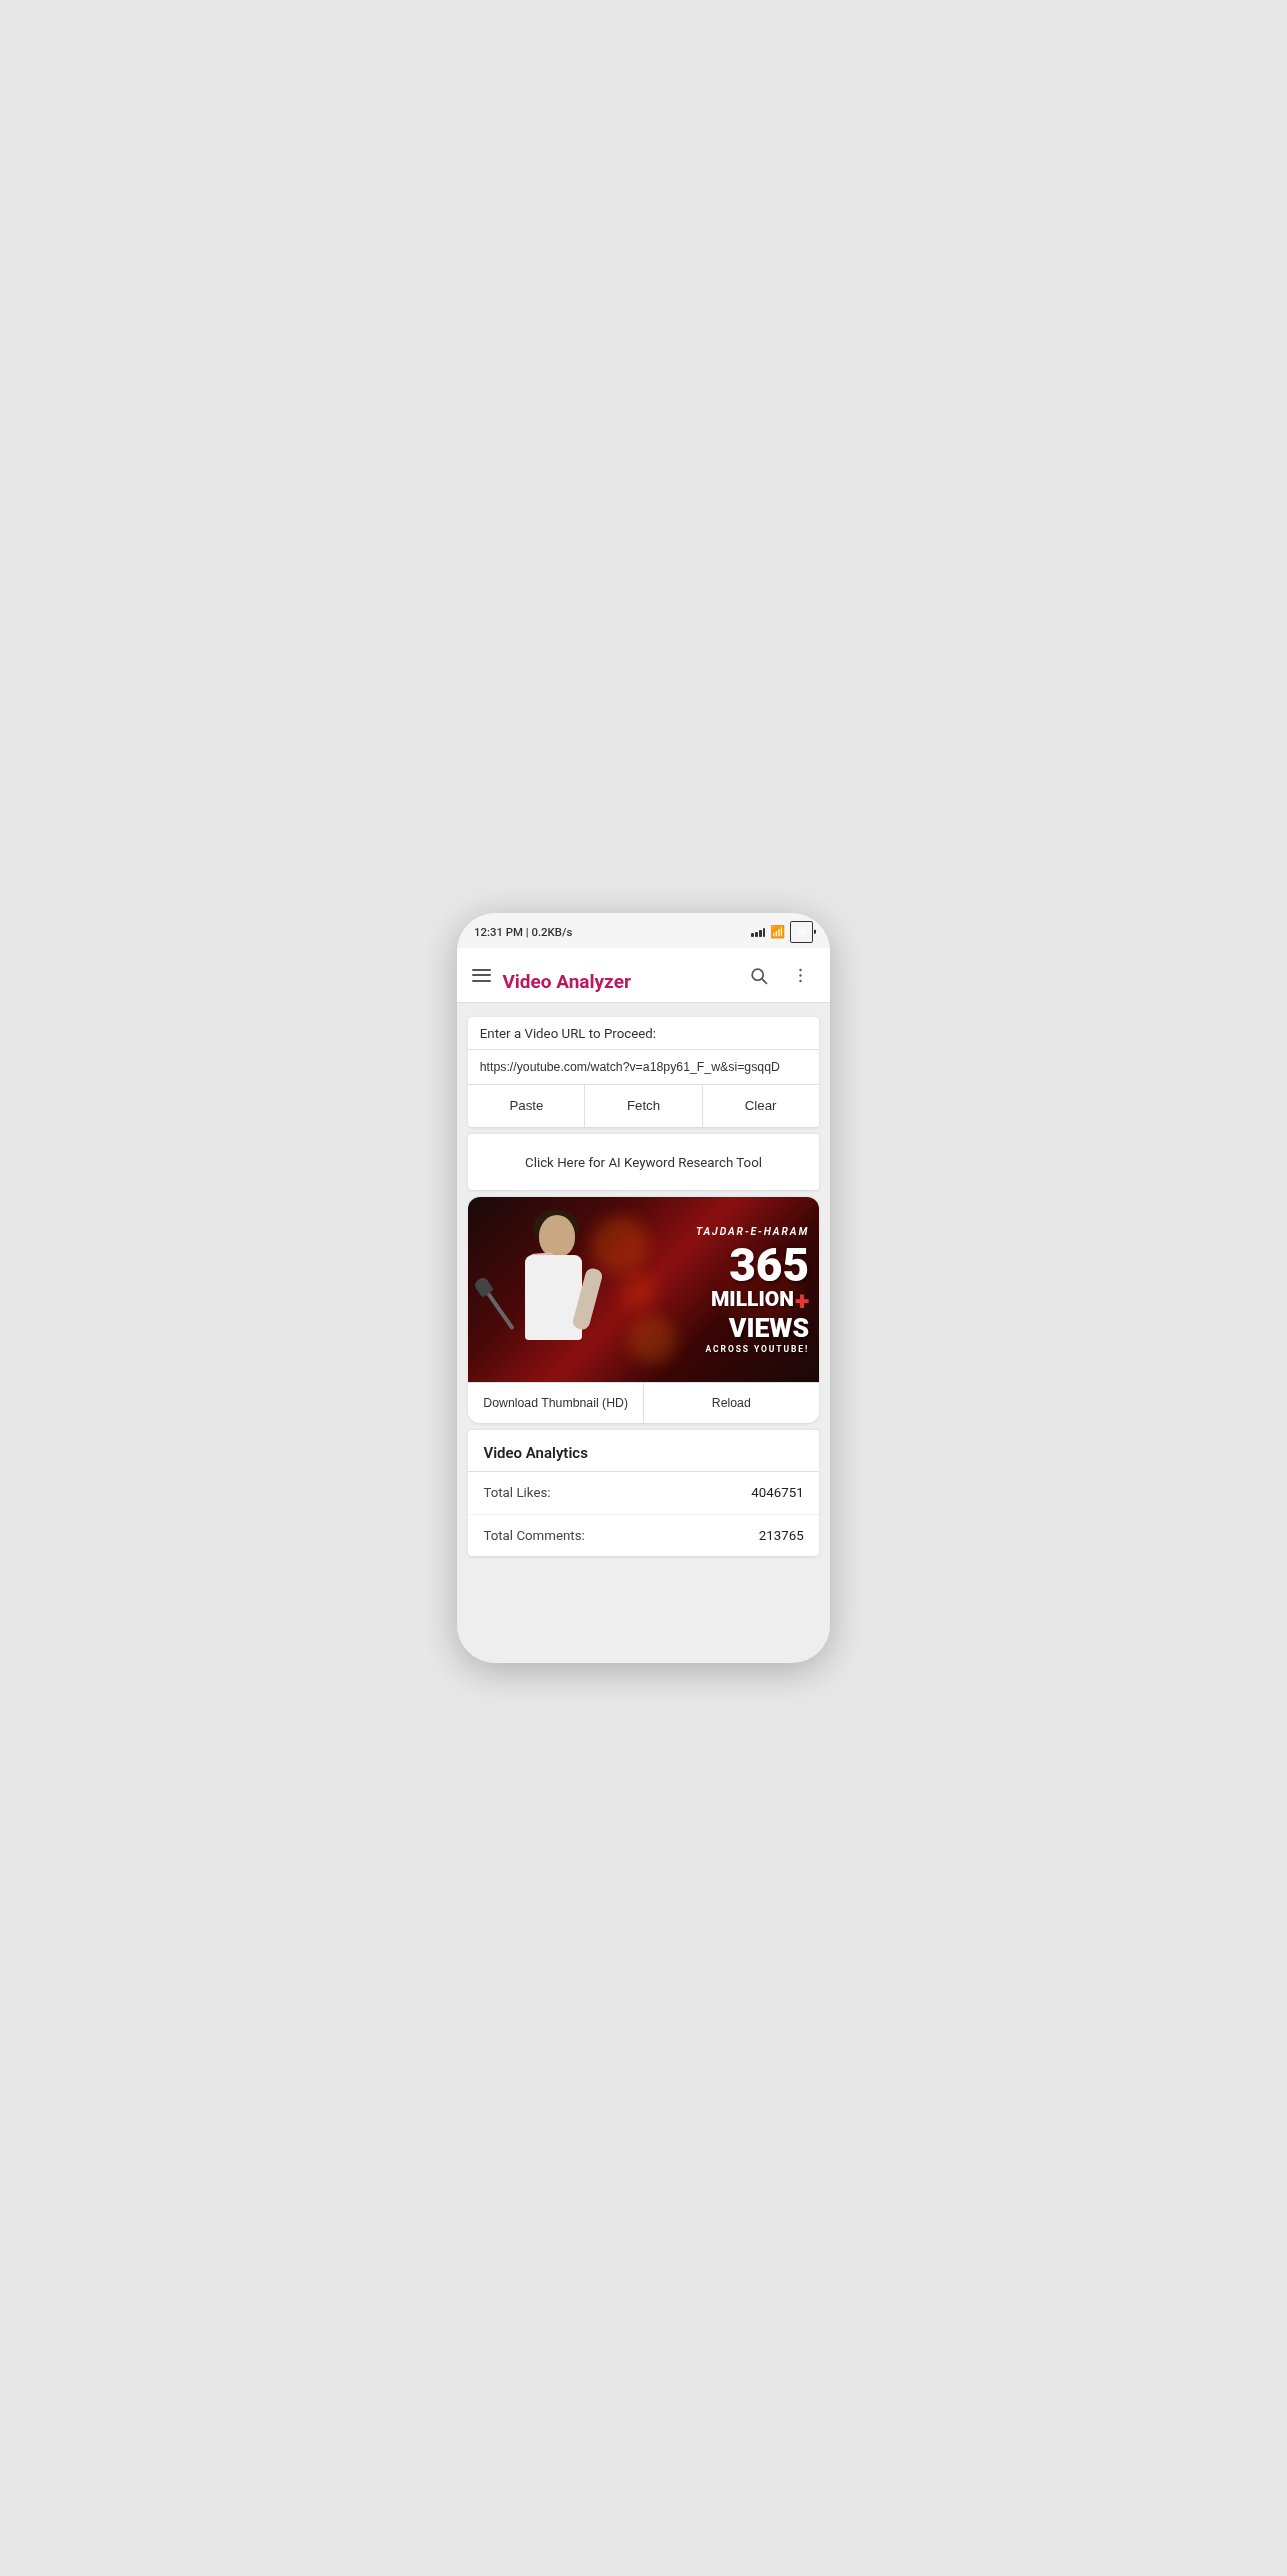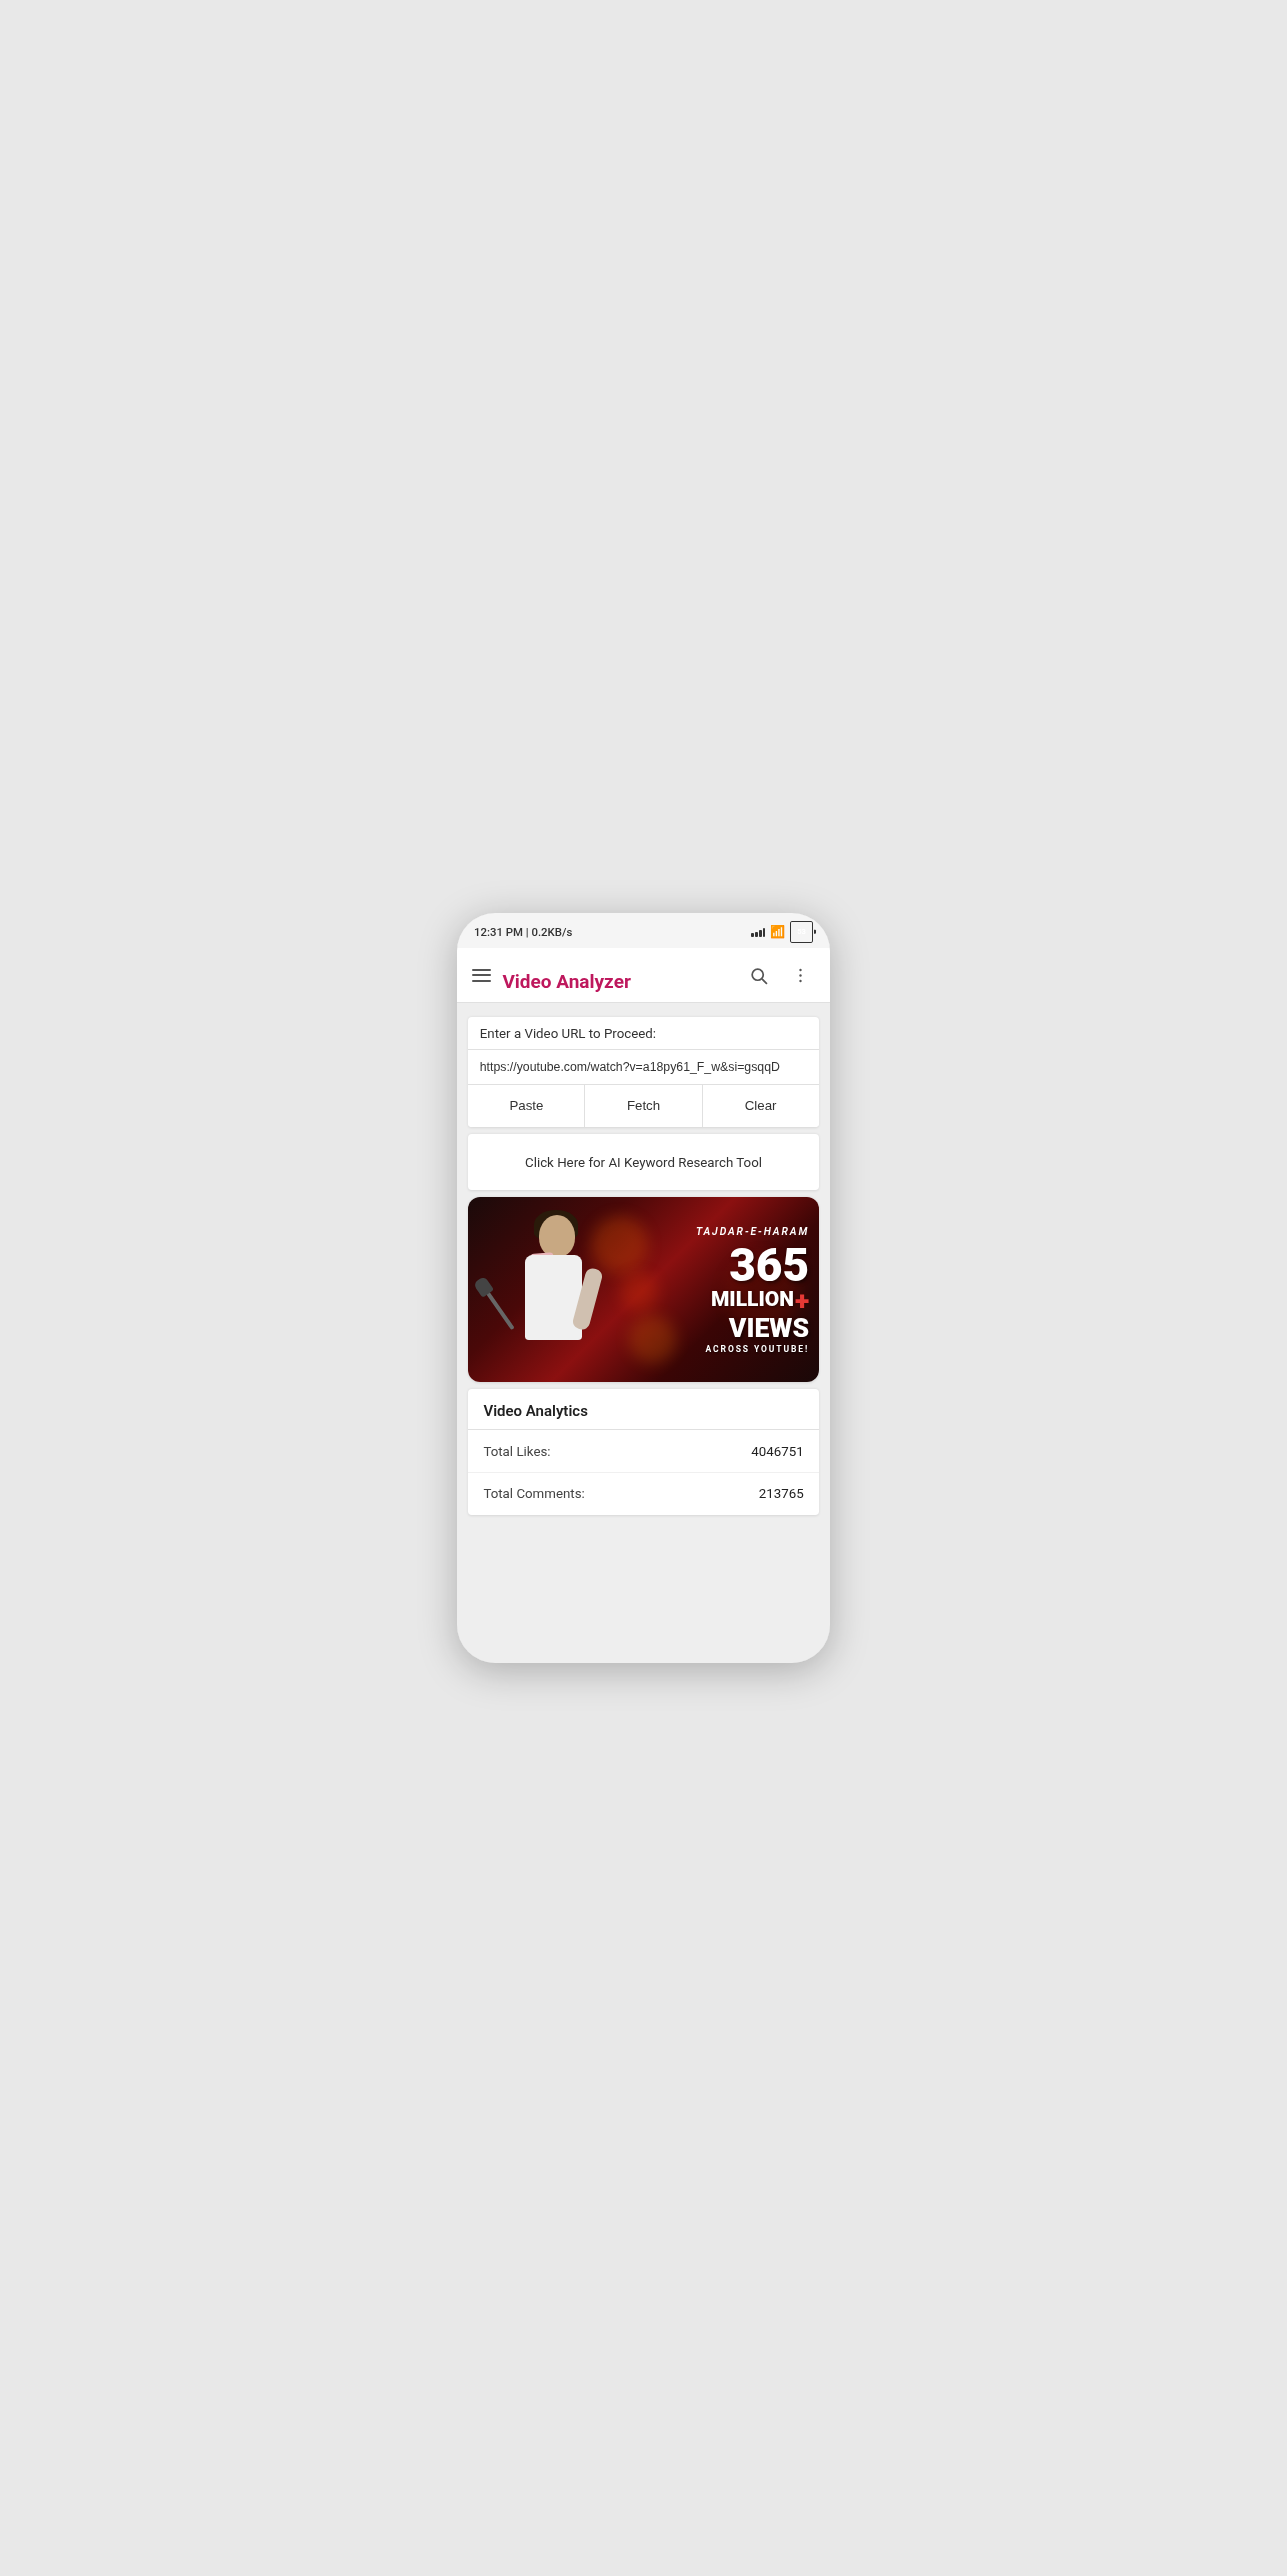--- a/index.html
+++ b/index.html
@@ -541,20 +541,24 @@
           <div class="thumbnail-views-num">365</div>
           <div class="thumbnail-million-plus">
             <span class="thumbnail-million-text">MILLION</span>
             <span class="plus-red">+</span>
           </div>
           <div class="thumbnail-views-label">VIEWS</div>
           <div class="thumbnail-across">ACROSS YOUTUBE!</div>
         </div>
       </div>
 
+      <div class="thumbnail-buttons">
+        <button class="thumb-btn">Download Thumbnail (HD)</button>
+        <button class="thumb-btn">Reload</button>
+      </div>
     </div>
 
     <div class="analytics-card">
       <div class="analytics-header">Video Analytics</div>
       <div id="analytics-rows">
           <div class="analytics-row">
       <span class="analytics-label">Total Likes:</span>
       <span class="analytics-value">4046751</span>
     </div>
           <div class="analytics-row">

